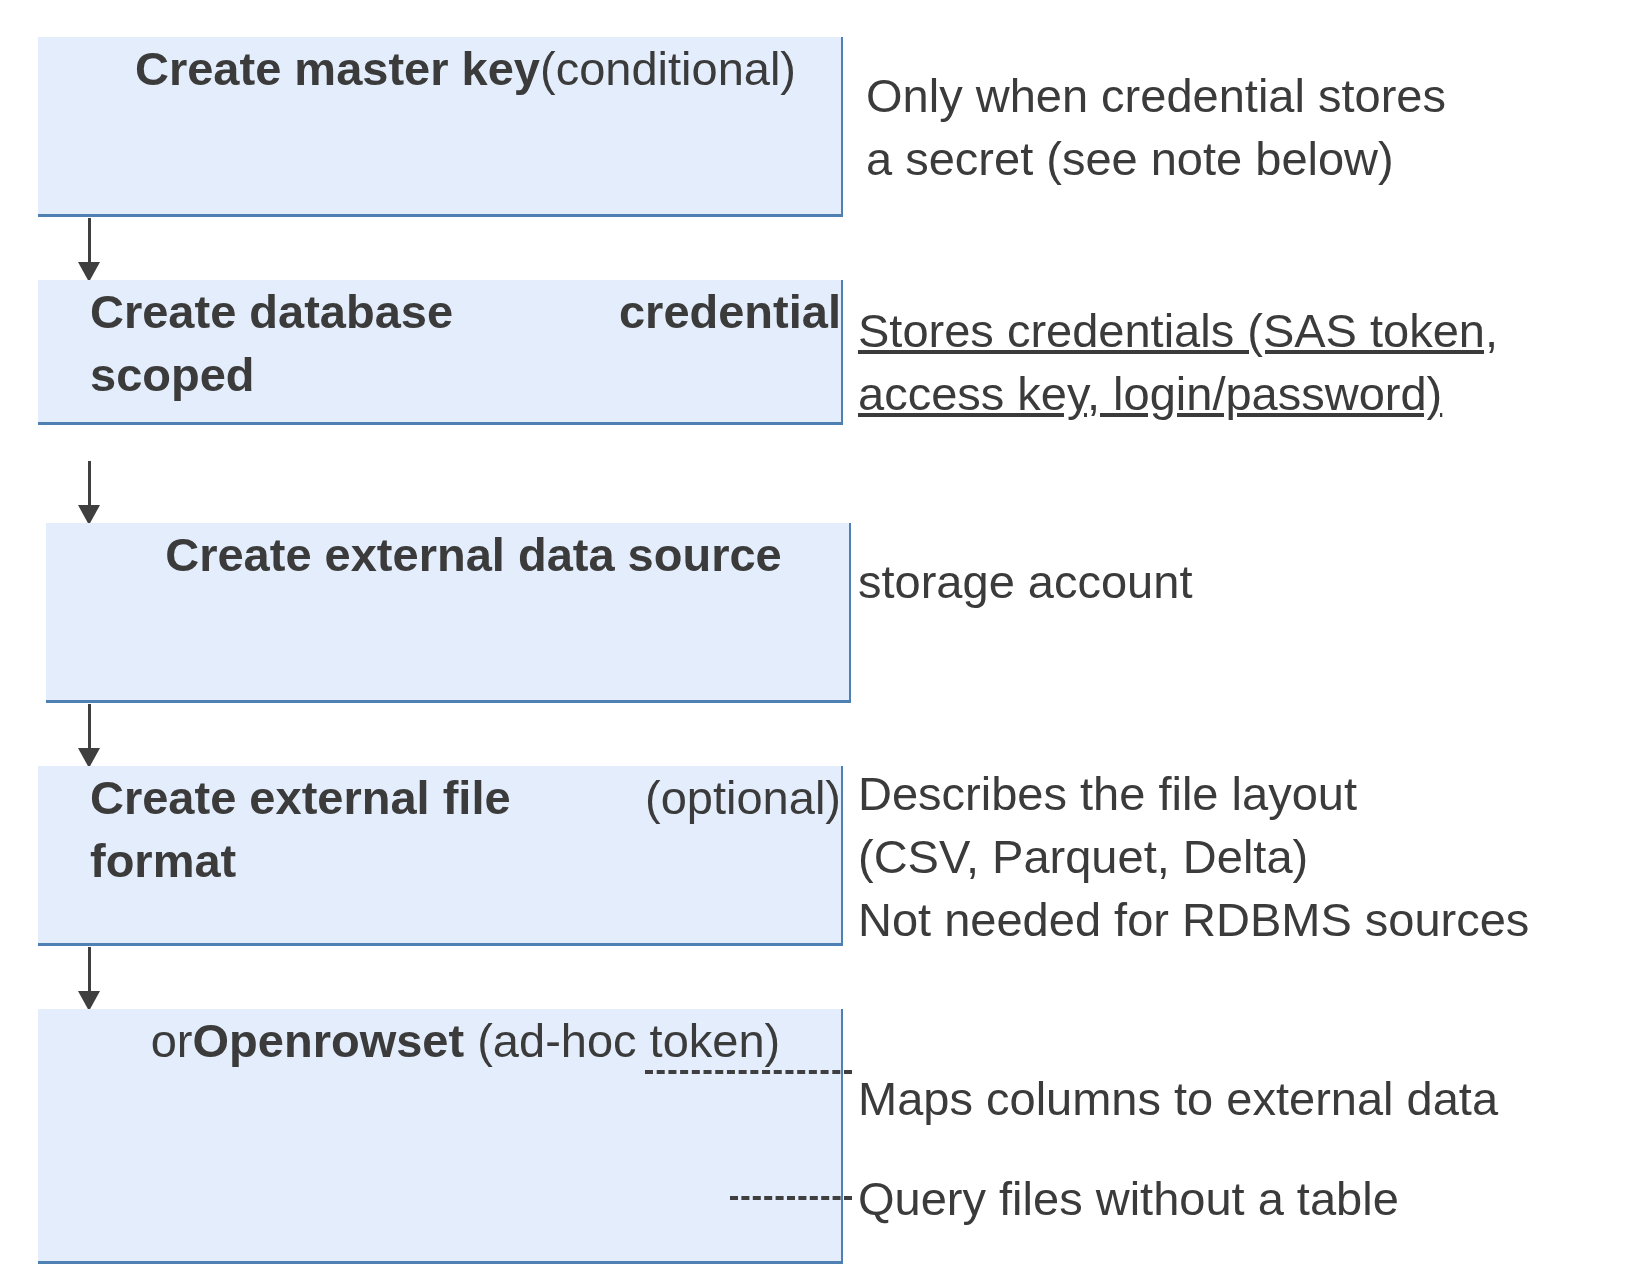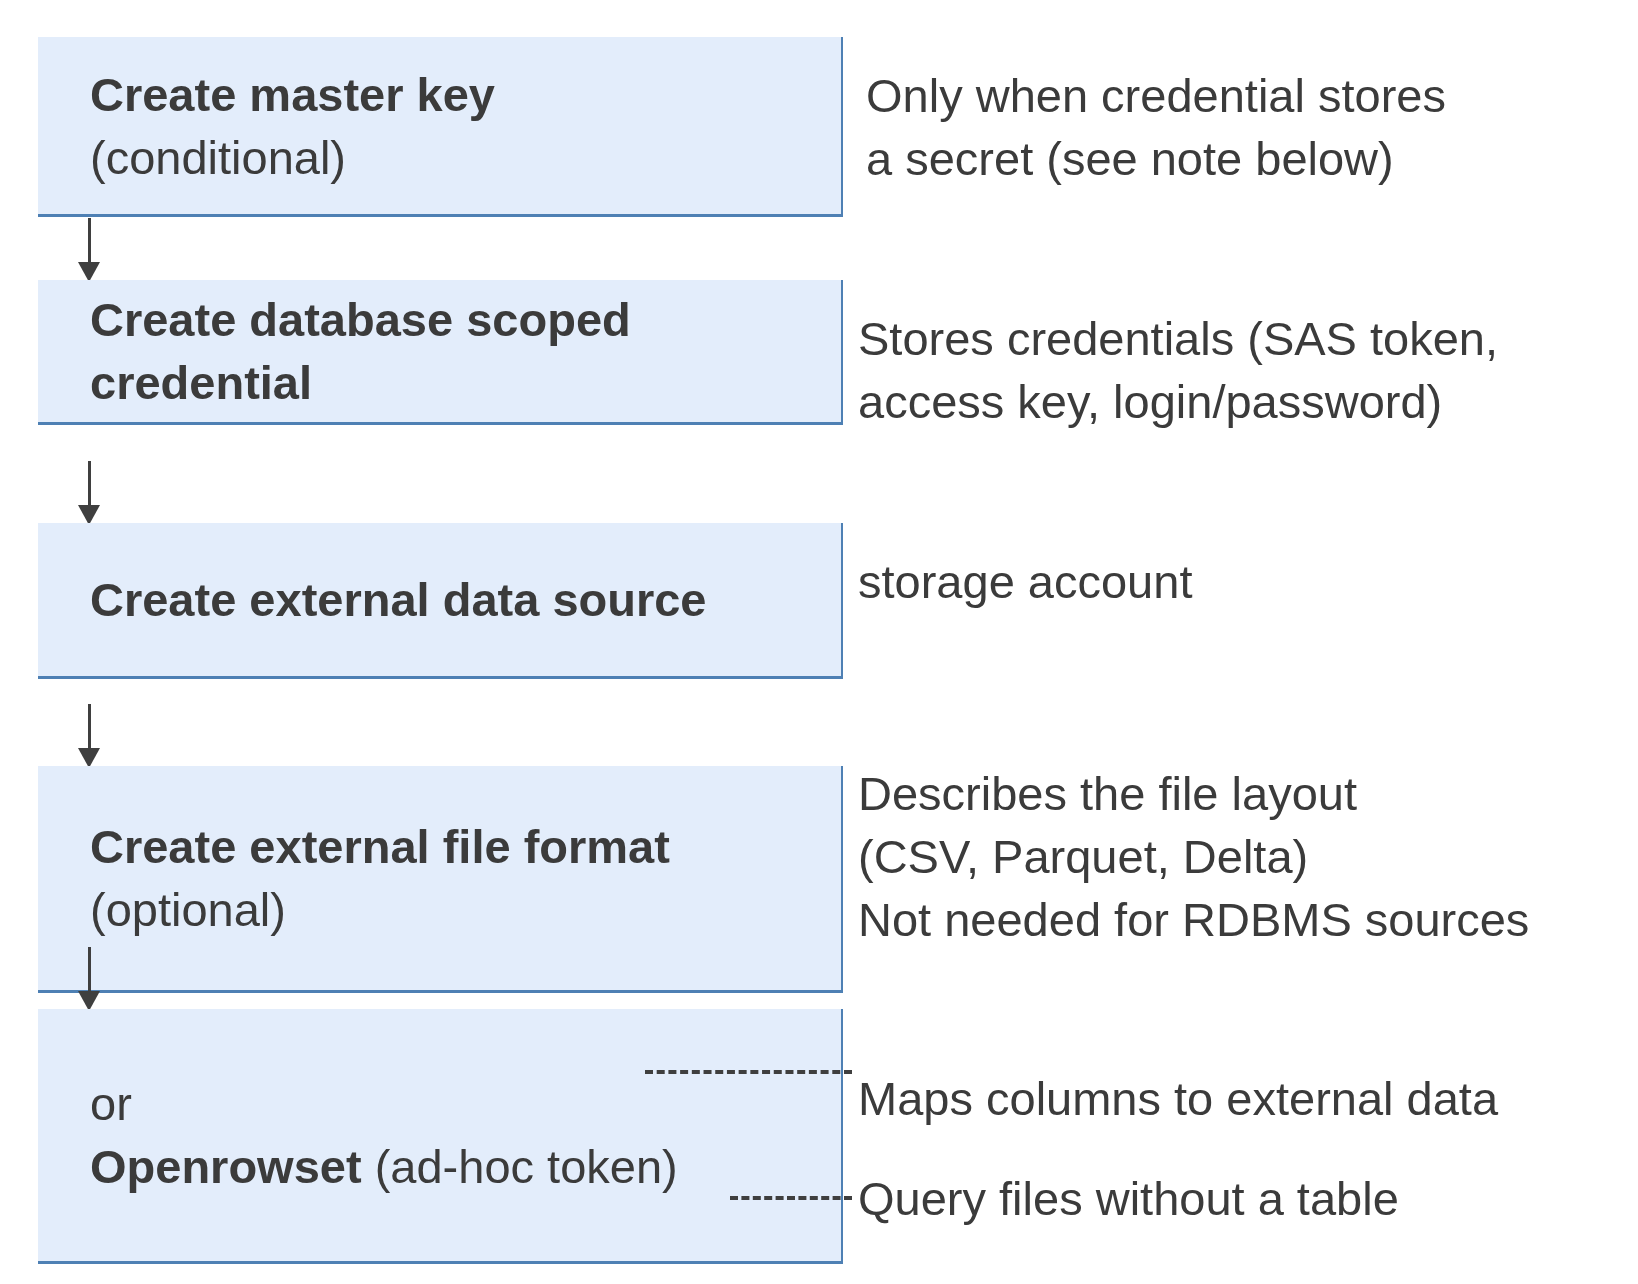--- a/index.html
+++ b/index.html
@@ -22,30 +22,29 @@
   }
   
   .box {
     position: absolute;
     left: 38px;
     width: 805px;
     background: var(--box-fill);
     border-right: 2px solid var(--box-border);
     border-bottom: 3px solid var(--box-border);
     display: flex;
-    flex-direction: column;
     justify-content: center;
     padding-left: 52px;
     font-size: 47px;
     line-height: 63px;
   }
   .box1 { top: 37px;   height: 180px; }
   .box2 { top: 280px;  height: 145px; }
-  .box3 { top: 523px;  height: 156px; }
-  .box4 { top: 766px;  height: 227px; }
+  .box3 { top: 523px;  height: 180px; margin-left: 8px; }
+  .box4 { top: 766px;  height: 180px; }
   .box5 { top: 1009px; height: 255px; }
   .b { font-weight: 700; }
   .n { font-weight: 400; }
   
   .arrow { position: absolute; left: 76px; width: 26px; height: 64px; }
   .a1 { top: 218px; }
   .a2 { top: 461px; }
   .a3 { top: 704px; }
   .a4 { top: 947px; }
   .arrow .stem {
@@ -69,21 +68,21 @@
   
   .ann {
     position: absolute;
     left: 858px;
     font-size: 47px;
     line-height: 63px;
     color: var(--ink);
     white-space: nowrap;
   }
   .ann1 { top: 64px; margin-left: 8px; }
-  .ann2 { top: 307px; }
+  .ann2 { top: 299px; text-decoration: underline; }
   .ann3 { top: 550px; }
   .ann4 { top: 762px; }
   .ann5 { top: 1040px; margin-top: 27px; }
   .ann6 { top: 1167px; }
 </style>
 </head>
 <body>
 
 <div class="canvas">
 

